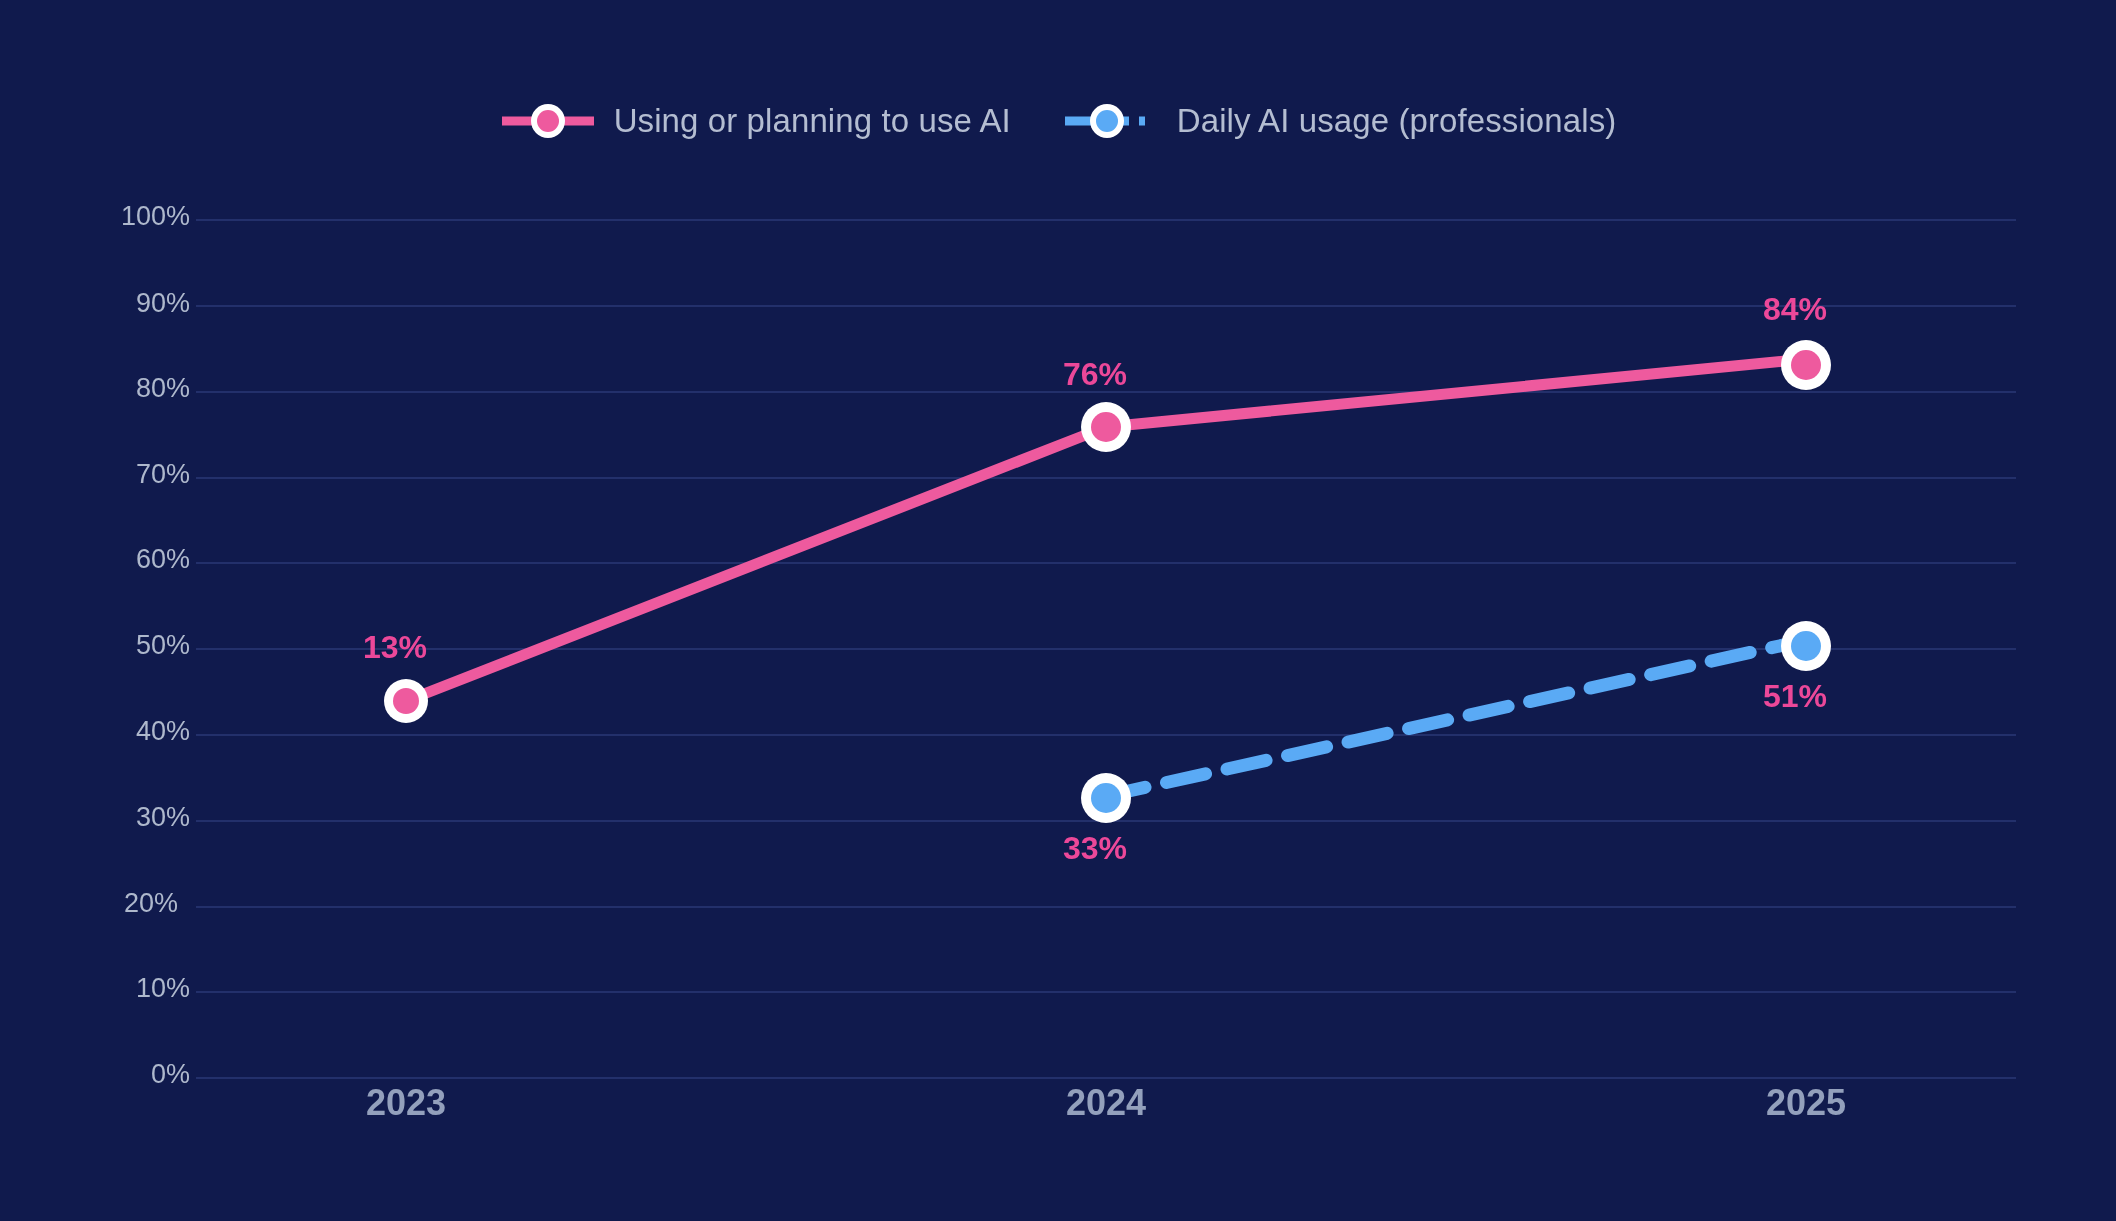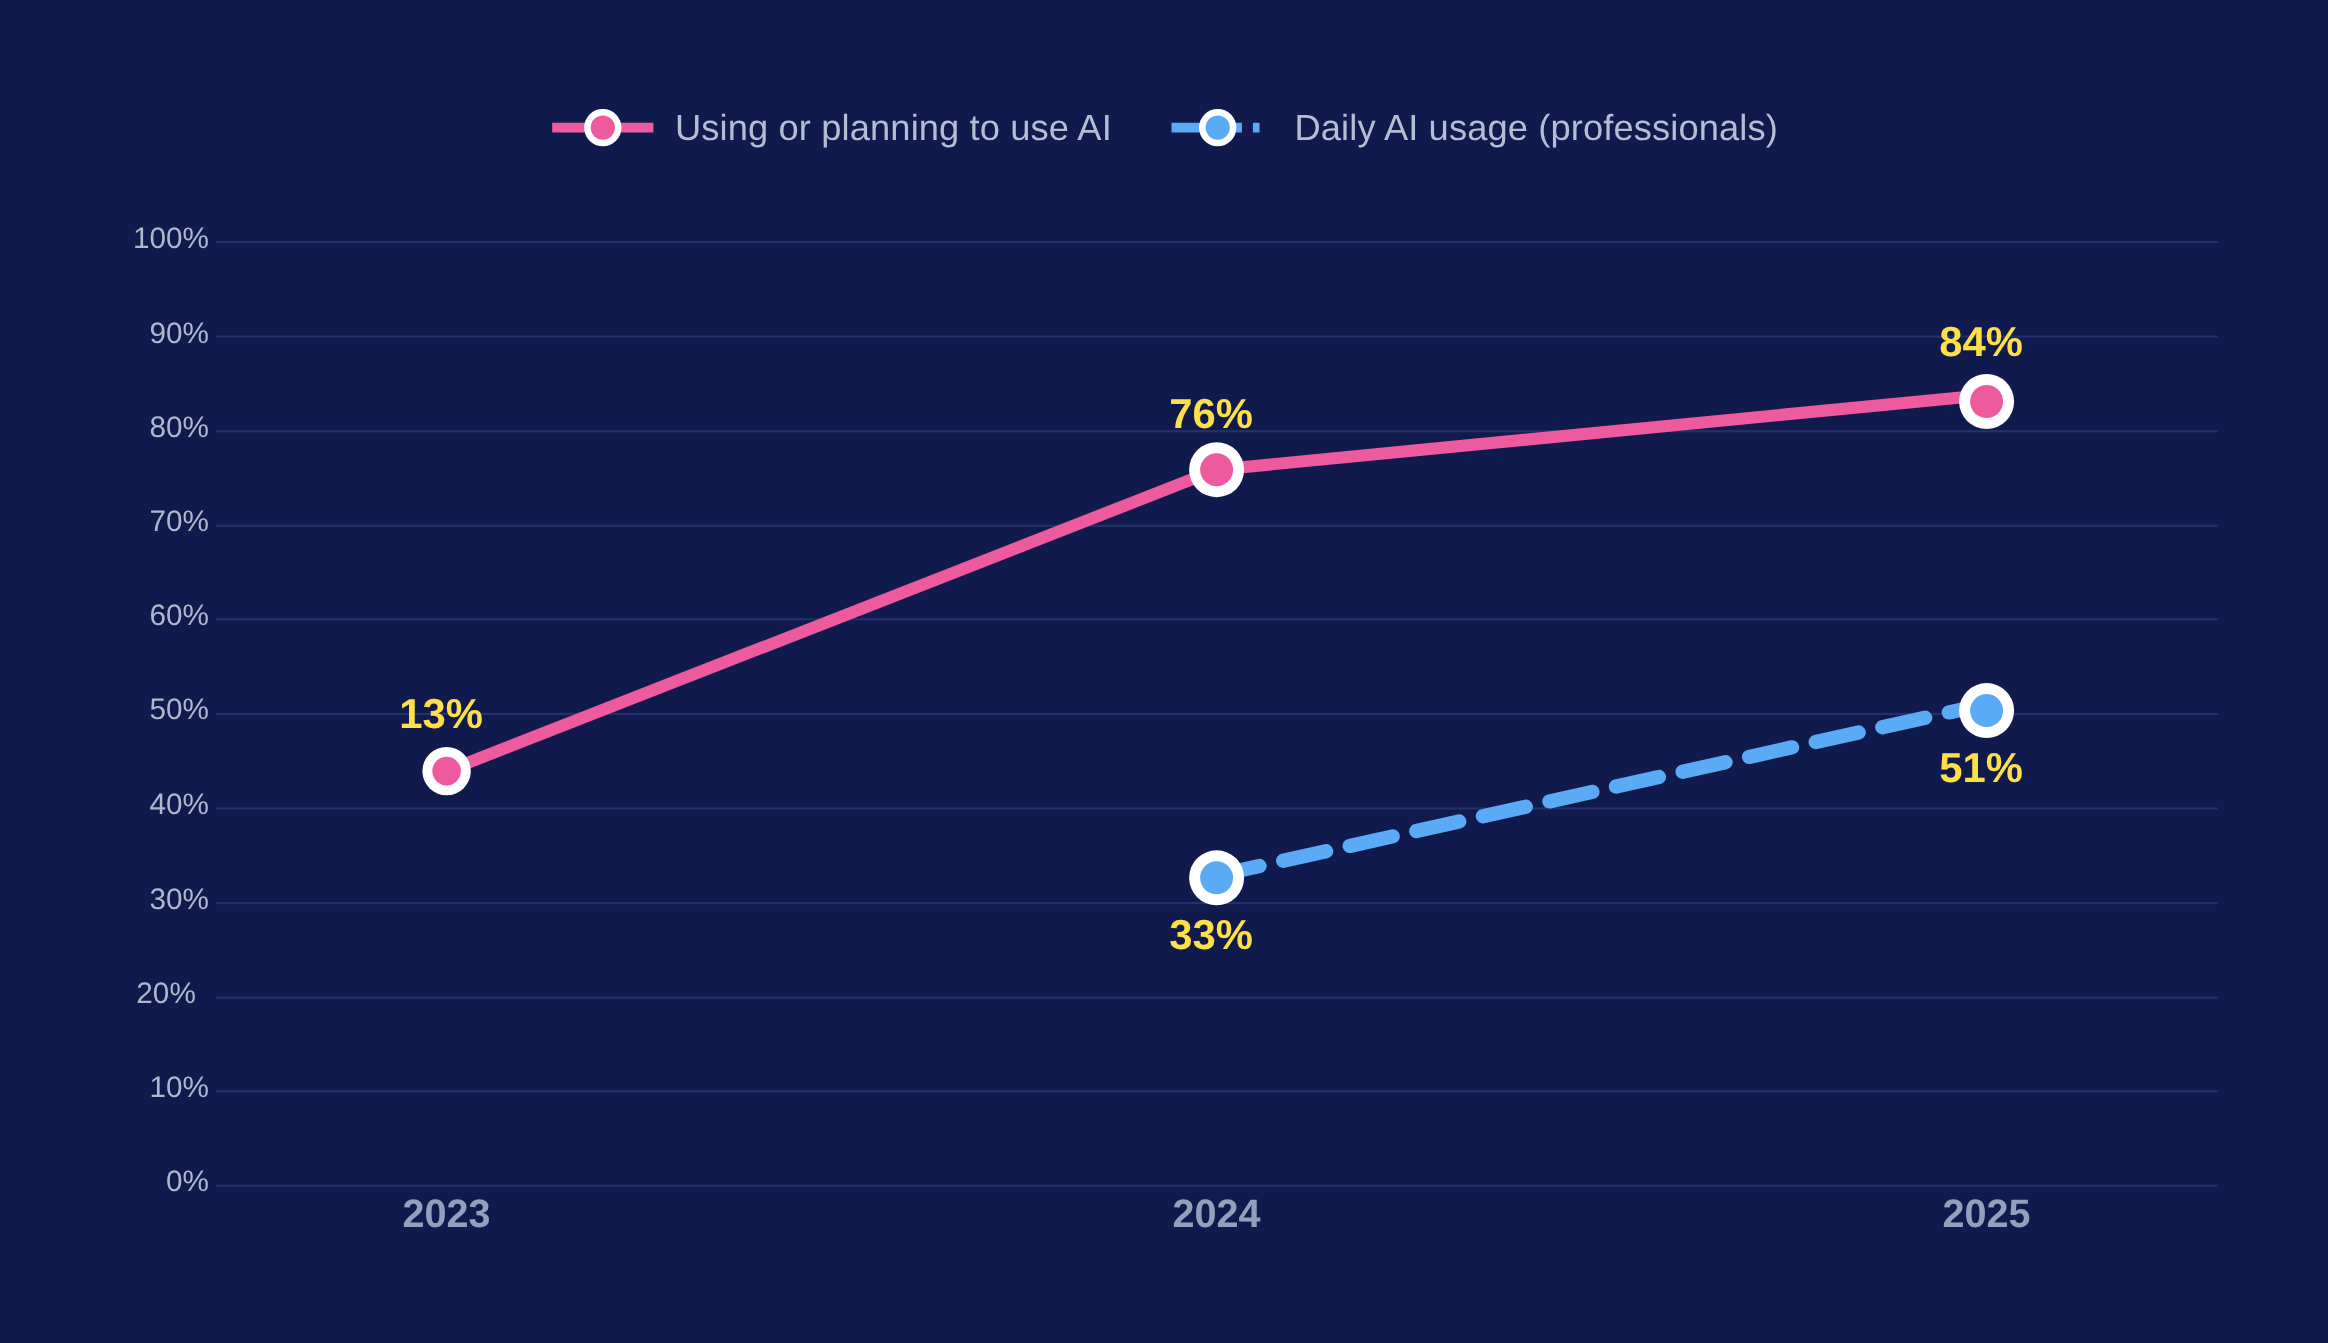--- a/index.html
+++ b/index.html
@@ -22,21 +22,21 @@
 
   
   .legend {
     position: absolute;
     left: 0;
     top: 96px;
     width: 2116px;
     height: 50px;
     display: flex;
     flex-direction: row;
-    align-items: flex-start;
+    align-items: center;
     justify-content: center;
     gap: 52px;
   }
   .legend-item {
     display: flex;
     flex-direction: row;
     align-items: center;
     gap: 18px;
   }
   .legend-marker {
@@ -93,23 +93,23 @@
     position: absolute;
     left: 0;
     top: 0;
     width: 2116px;
     height: 1221px;
     pointer-events: none;
   }
 
   .pt-label {
     position: absolute;
-    font-size: 38px;
+    font-size: 32px;
     font-weight: bold;
-    color: #fde047;
+    color: #ec4899;
     white-space: nowrap;
     line-height: 1;
   }
 </style>
 </head>
 <body>
 
 <div id="chart-root">
 
   <div class="legend">

